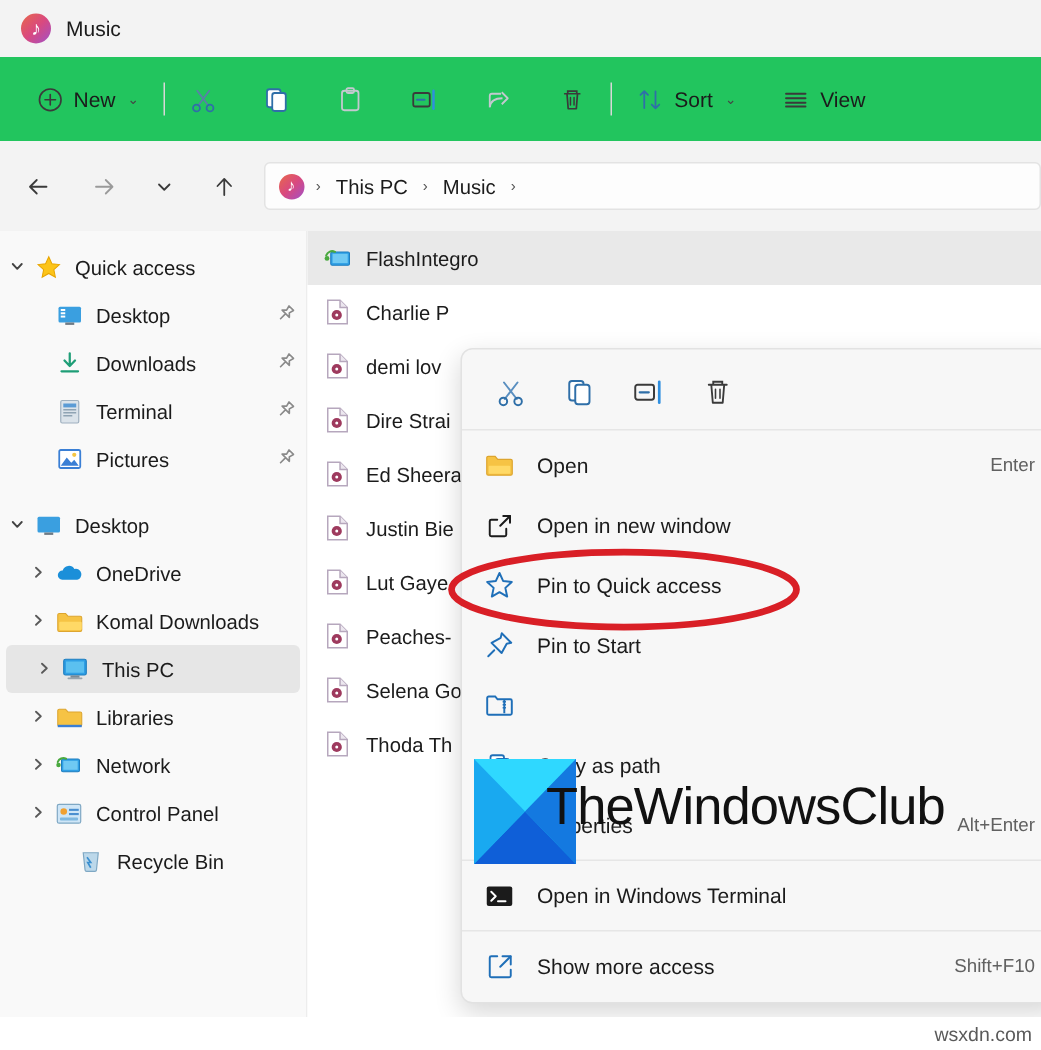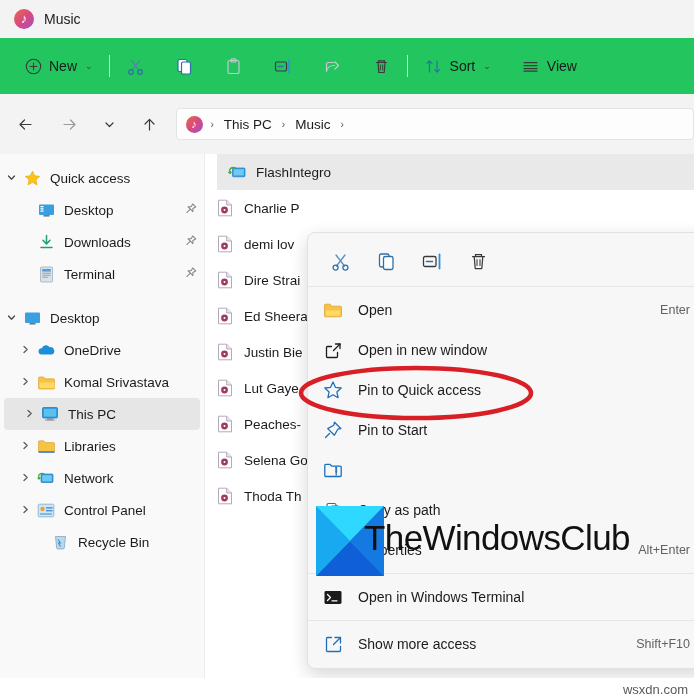--- a/index.html
+++ b/index.html
@@ -162,21 +162,21 @@
   .sortcaret {
     position: absolute; left: 95px; top: 4px;
     font-size: 9px; color: #42506b;
   }
   .frow {
     height: 36px;
     display: flex; align-items: center;
     padding-left: 10px;
     font-size: 13.5px; color: #1b1b1b;
   }
-  .frow.selected { background: #e9e9e9; margin-left: 12px; }
+  .frow.selected { background: #e9e9e9; }
   .fi {
     width: 20px; flex: 0 0 20px; height: 20px;
     margin-right: 9px;
     display: flex; align-items: center; justify-content: center;
   }
 
   
   .ctxmenu {
     position: absolute;
     left: 307px; top: 232px;
@@ -461,20 +461,36 @@
             </svg>
         </span>
         <span>Terminal</span>
         <span class="pin">
           <svg width="13" height="13" viewBox="0 0 13 13">
               <path d="M4.5 1.5 h4.2 l-.8 3.1 2.1 2.1 -6.8 0 2.1 -2.1 z M6.5 6.7 V11.5" fill="none" stroke="#8a8a8a" stroke-width="1.1" stroke-linejoin="round" stroke-linecap="round"></path>
             </svg>
         </span>
       </div>
 
+      <div class="tree-row indent-child">
+        <span class="tw"></span>
+        <span class="ti">
+          <svg width="17" height="16" viewBox="0 0 17 16">
+              <rect x="1.5" y="2" width="14" height="12" rx="1" fill="#fff" stroke="#3a7fd5" stroke-width="1.2"></rect>
+              <path d="M2.5 12.5 L6.5 7 L9.5 10.5 L11.5 8.5 L14.5 12.5 Z" fill="#3a7fd5"></path>
+              <circle cx="11.5" cy="5.2" r="1.4" fill="#f5c542"></circle>
+            </svg>
+        </span>
+        <span>Pictures</span>
+        <span class="pin">
+          <svg width="13" height="13" viewBox="0 0 13 13">
+              <path d="M4.5 1.5 h4.2 l-.8 3.1 2.1 2.1 -6.8 0 2.1 -2.1 z M6.5 6.7 V11.5" fill="none" stroke="#8a8a8a" stroke-width="1.1" stroke-linejoin="round" stroke-linecap="round"></path>
+            </svg>
+        </span>
+      </div>
 
       <div style="height:12px"></div>
 
       <div class="tree-row">
         <span class="tw">
           <svg width="11" height="11" viewBox="0 0 11 11">
               <path d="M2.5 4 L5.5 7.2 L8.5 4" fill="none" stroke="#444" stroke-width="1.25" stroke-linecap="round" stroke-linejoin="round"></path>
             </svg>
         </span>
         <span class="ti">
@@ -505,21 +521,21 @@
           <svg width="11" height="11" viewBox="0 0 11 11">
               <path d="M4 2.5 L7.2 5.5 L4 8.5" fill="none" stroke="#5a5a5a" stroke-width="1.25" stroke-linecap="round" stroke-linejoin="round"></path>
             </svg>
         </span>
         <span class="ti">
           <svg width="19" height="15" viewBox="0 0 19 15">
               <path d="M1.5 3 a1 1 0 0 1 1-1 h4.2 l1.6 1.8 h8.2 a1 1 0 0 1 1 1 v8.2 a1 1 0 0 1 -1 1 h-14 a1 1 0 0 1 -1 -1 z" fill="#f6c344" stroke="#dda52f" stroke-width=".7"></path>
               <rect x="2.5" y="7.5" width="15" height="5.5" rx=".8" fill="#ffd966"></rect>
             </svg>
         </span>
-        <span style="overflow:hidden;white-space:nowrap;max-width:125px">Komal Srivastava</span>
+        <span style="overflow:hidden;white-space:nowrap;max-width:125px">Komal Downloads</span>
       </div>
 
       <div class="tree-row selected">
         <span class="tw lvl2">
           <svg width="11" height="11" viewBox="0 0 11 11">
               <path d="M4 2.5 L7.2 5.5 L4 8.5" fill="none" stroke="#5a5a5a" stroke-width="1.25" stroke-linecap="round" stroke-linejoin="round"></path>
             </svg>
         </span>
         <span class="ti">
           <svg width="18" height="16" viewBox="0 0 18 16">

